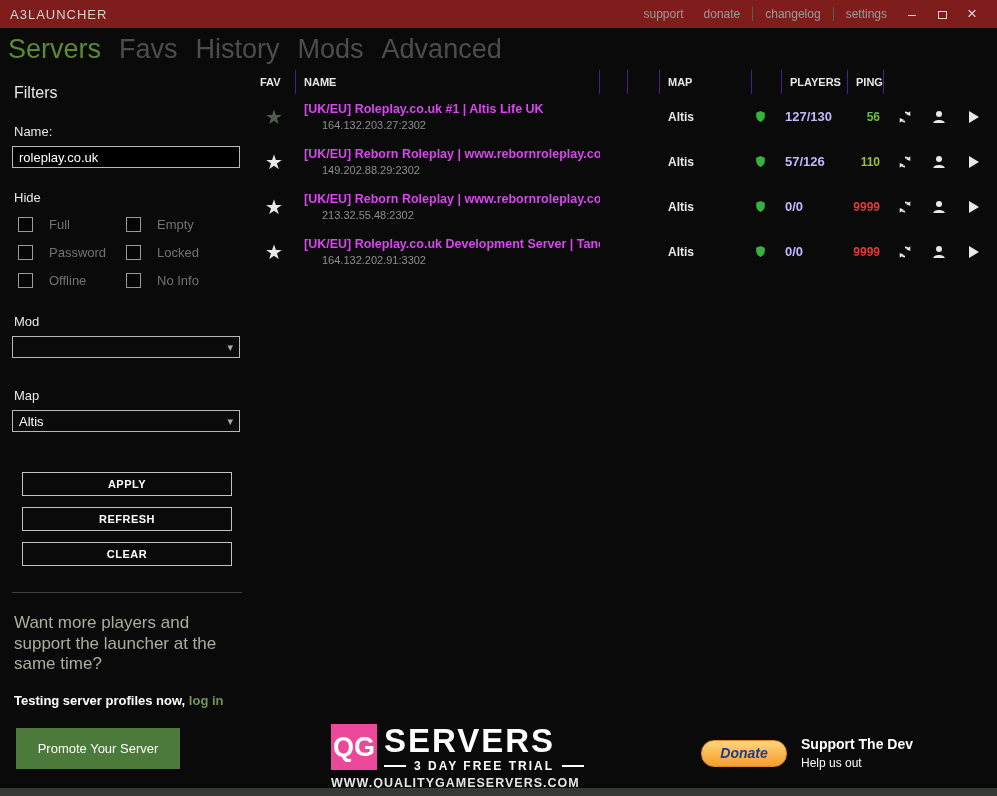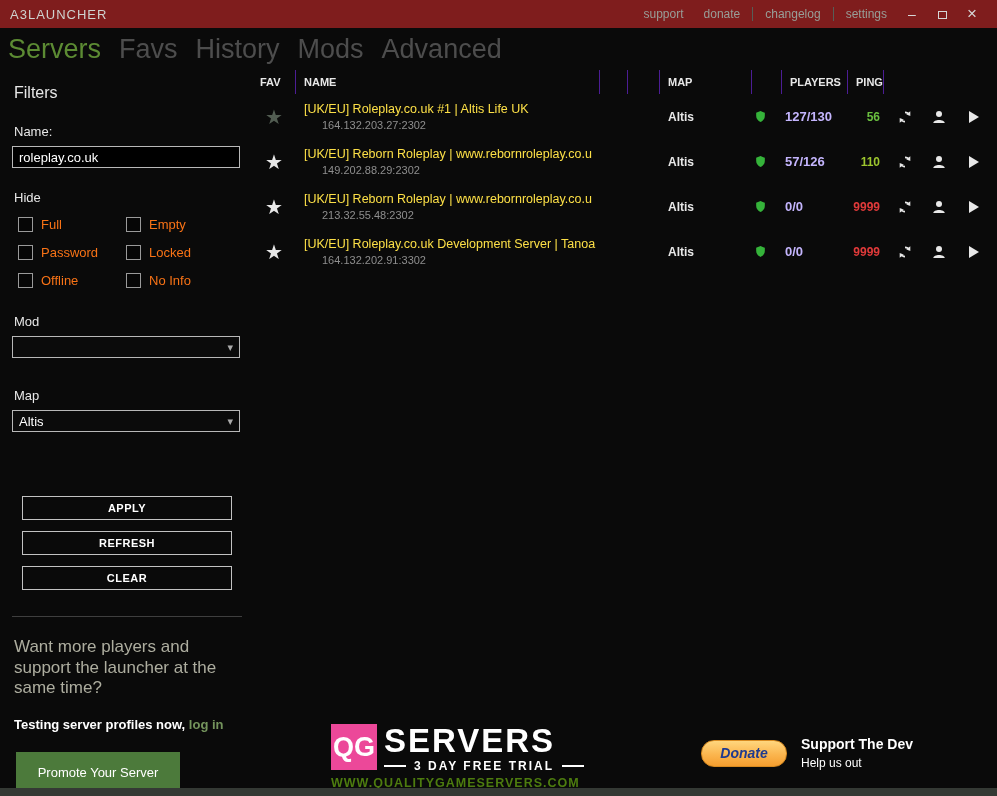--- a/index.html
+++ b/index.html
@@ -22,45 +22,45 @@
 
   
   .sidebar { position:absolute; top:70px; left:0; width:252px; bottom:8px; padding:10px 10px 0 12px; }
   .filters-heading { color:#e8e8e8; font-size:16px; font-weight:400; margin:4px 0 22px 2px; }
   .field-label { color:#e8e8e8; font-size:13px; margin:0 0 7px 2px; }
   .name-input { width:228px; height:22px; background:#000; border:1px solid #b8b8b8; color:#fff; font-size:13px; font-family:"Liberation Sans",sans-serif; padding:0 6px; outline:none; }
   .hide-label { margin-top:22px; }
   .cb-grid { display:grid; grid-template-columns:108px 108px; row-gap:13px; margin:12px 0 0 6px; }
   .cb-item { display:flex; align-items:center; gap:8px; }
   .cb-box { width:15px; height:15px; background:#060606; border:1px solid #9a9a9a; flex:none; }
-  .cb-label { color:#f97316; font-size:13px; }
+  .cb-label { color:#737373; font-size:13px;margin-left:8px; }
   .mod-label { margin-top:26px; }
   .map-label { margin-top:30px; }
   .dropdown { width:228px; height:22px; background:#0b0b0b; border:1px solid #b8b8b8; color:#fff; font-size:13px; display:flex; align-items:center; padding:0 6px; position:relative; }
   .dropdown .caret { position:absolute; right:6px; color:#aaa; font-size:11px; }
   .side-btn { display:block; width:210px; height:24px; margin:0 0 11px 10px; background:transparent; border:1px solid #c2c2c2; color:#fff; font-size:11px; font-weight:bold; letter-spacing:.5px; font-family:"Liberation Sans",sans-serif; cursor:default; }
-  .btn-stack { margin-top:64px; }
+  .btn-stack { margin-top:40px; }
   .side-divider { width:230px; border-top:1px solid #3f3f3f; margin:26px 0 20px 0; }
   .promo-headline { color:#adad9f; font-size:17px; line-height:1.22; width:222px; margin-left:2px; }
   .login-line { margin:16px 0 0 2px; font-size:13px; font-weight:bold; color:#fff; line-height:1.6; }
   .login-link { color:#74945c; }
   .promote-btn { margin:16px 0 0 4px; width:164px; height:41px; background:#4c7a3b; border:none; color:#fff; font-size:13px; font-family:"Liberation Sans",sans-serif; cursor:default; }
 
   
   .table { position:absolute; top:70px; left:252px; right:0; }
   .grid-cols { display:grid; grid-template-columns:44px 304px 28px 32px 92px 30px 66px 36px 1fr; align-items:center; }
   .thead { height:24px; }
   .th { color:#e8e8e8; font-size:11px; font-weight:bold; height:24px; line-height:24px; padding:0 8px; border-right:1px solid #4c1d95; overflow:hidden; white-space:nowrap; }
   .th.right { text-align:right; }
   .th.noborder-last { border-right:none; }
   .trow { height:45px; }
   .star { font-size:20px; text-align:center; color:#e8e8e8; cursor:default; line-height:1; }
   .star.dim { color:#525d52; }
   .namecell { overflow:hidden; padding-left:8px; }
-  .srv-name { color:#fde047; font-size:12.5px; font-weight:normal; white-space:nowrap; overflow:hidden; }
+  .srv-name { color:#d946ef; font-size:12.5px; font-weight:bold; white-space:nowrap; overflow:hidden; }
   .srv-addr { color:#8e8e8e; font-size:11px; margin-top:3px; white-space:nowrap;margin-left:18px; }
   .mapcell { color:#e8e8e8; font-size:12px; font-weight:bold; padding-left:8px; }
   .shieldcell { display:flex; justify-content:center; }
   .playerscell { color:#c4b5fd; font-size:13px; font-weight:bold; padding-left:3px; }
   .pingcell { font-size:12px; font-weight:bold; text-align:right; padding-right:4px; }
   .ping-ok { color:#6abf3f; }
   .ping-mid { color:#9dc62e; }
   .ping-bad { color:#e03a3a; }
   .actions { display:flex; align-items:center; gap:17px; padding-left:12px; }
   .icon-btn { width:17px; height:17px; display:flex; align-items:center; justify-content:center; cursor:default; }
@@ -69,21 +69,21 @@
 
   
   .qg { position:absolute; left:331px; top:724px; }
   .qg-top { display:flex; align-items:flex-start; gap:7px; }
   .qg-box { width:46px; height:46px; background:#ec4899; color:#fff; font-size:27px; font-weight:bold; display:flex; align-items:center; justify-content:center; }
   .qg-right { display:flex; flex-direction:column; }
   .qg-brand { color:#fff; font-size:33px; font-weight:bold; letter-spacing:2px; line-height:1; }
   .qg-trial { display:flex; align-items:center; gap:8px; margin-top:2px; }
   .qg-trial .tline { width:22px; height:2px; background:#fff; }
   .qg-trial-text { color:#fff; font-size:12px; font-weight:bold; letter-spacing:2px; }
-  .qg-url { color:#4d7c0f; font-size:12.5px; font-weight:bold; letter-spacing:1px; margin-top:3px; }
+  .qg-url { color:#e5e5e5; font-size:12.5px; font-weight:bold; letter-spacing:1px; margin-top:3px; }
 
   .donate-area { position:absolute; left:701px; top:736px; display:flex; align-items:center; gap:14px; }
   .donate-btn { width:86px; height:27px; border-radius:13px; border:1px solid #d88a20; background:linear-gradient(180deg,#ffd67e 0%,#fbb54e 55%,#f59e2f 100%); color:#203a8f; font-size:14px; font-weight:bold; font-style:italic; display:flex; align-items:center; justify-content:center; cursor:default; }
   .donate-text .dt-title { color:#fff; font-size:14px; font-weight:bold; }
   .donate-text .dt-sub { color:#fff; font-size:12px; margin-top:4px; }
 
   .bottom-strip { position:absolute; left:0; right:0; bottom:0; height:8px; background:#343934; }
 </style>
 </head>
 <body>

